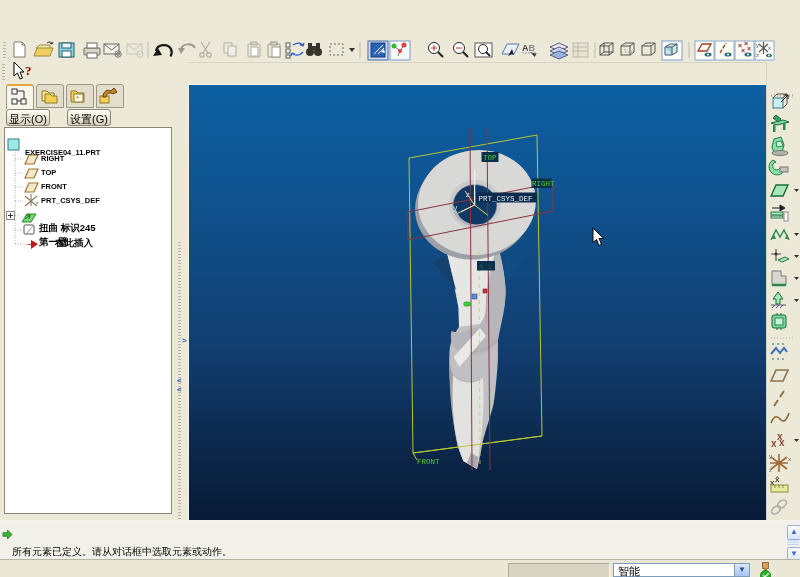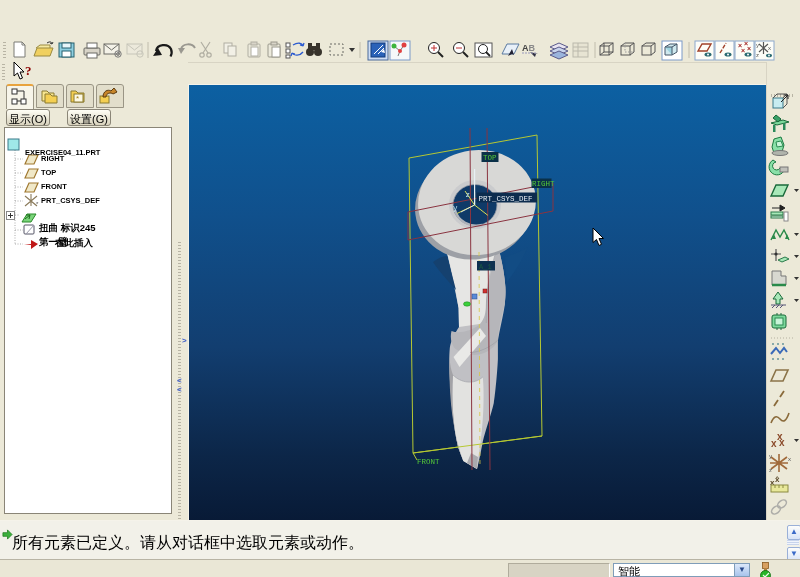--- a/index.html
+++ b/index.html
@@ -557,21 +557,21 @@
           <ellipse cx="15" cy="8" rx="5" ry="3.2" fill="none" stroke="#999" stroke-width="1.6" transform="rotate(-38 15 8)"></ellipse>
         </g>
   </svg>
 
 </div>
 
 <div id="status" class="abs">
   <svg width="11" height="11" style="position:absolute;left:2px;top:8px" viewBox="0 0 12 12">
     <path d="M1,4 L6,4 L6,1 L11,6 L6,11 L6,8 L1,8 Z" fill="#3cb03c" stroke="#1a7a1a" stroke-width="0.8"></path>
   </svg>
-  <div style="position:absolute;left:12px;top:12px;font-size:16px;">所有元素已定义。请从对话框中选取元素或动作。</div>
+  <div style="position:absolute;left:12px;top:24px;font-size:10px;">所有元素已定义。请从对话框中选取元素或动作。</div>
   <div style="position:absolute;left:787px;top:4px;width:12px;height:13px;background:linear-gradient(180deg,#fdfdfb,#d8e4f8);border:1px solid #9ab0d8;border-radius:2px;color:#3a6ac8;font-size:8px;text-align:center;line-height:12px;">▲</div>
   <div style="position:absolute;left:787px;top:19px;width:12px;height:5px;background:repeating-linear-gradient(180deg,#c8d4ec 0,#c8d4ec 1px,#f0f4fc 1px,#f0f4fc 2px);"></div>
   <div style="position:absolute;left:787px;top:26px;width:12px;height:13px;background:linear-gradient(180deg,#fdfdfb,#d8e4f8);border:1px solid #9ab0d8;border-radius:2px;color:#3a6ac8;font-size:8px;text-align:center;line-height:12px;">▼</div>
 </div>
 
 <div id="bottom" class="abs">
   <div style="position:absolute;left:508px;top:3px;width:100px;height:13px;background:#d8d4c4;border:1px solid #b0ac9c;border-right-color:#fff;border-bottom-color:#fff;"></div>
   <div id="combo">
     <span style="position:absolute;left:4px;top:0px;">智能</span>
     <div style="position:absolute;right:0;top:0;width:14px;height:12px;background:linear-gradient(180deg,#dce8fa,#a8c4ec);border-left:1px solid #7f9db9;color:#2a4a8a;font-size:8px;text-align:center;line-height:12px;">▼</div>

